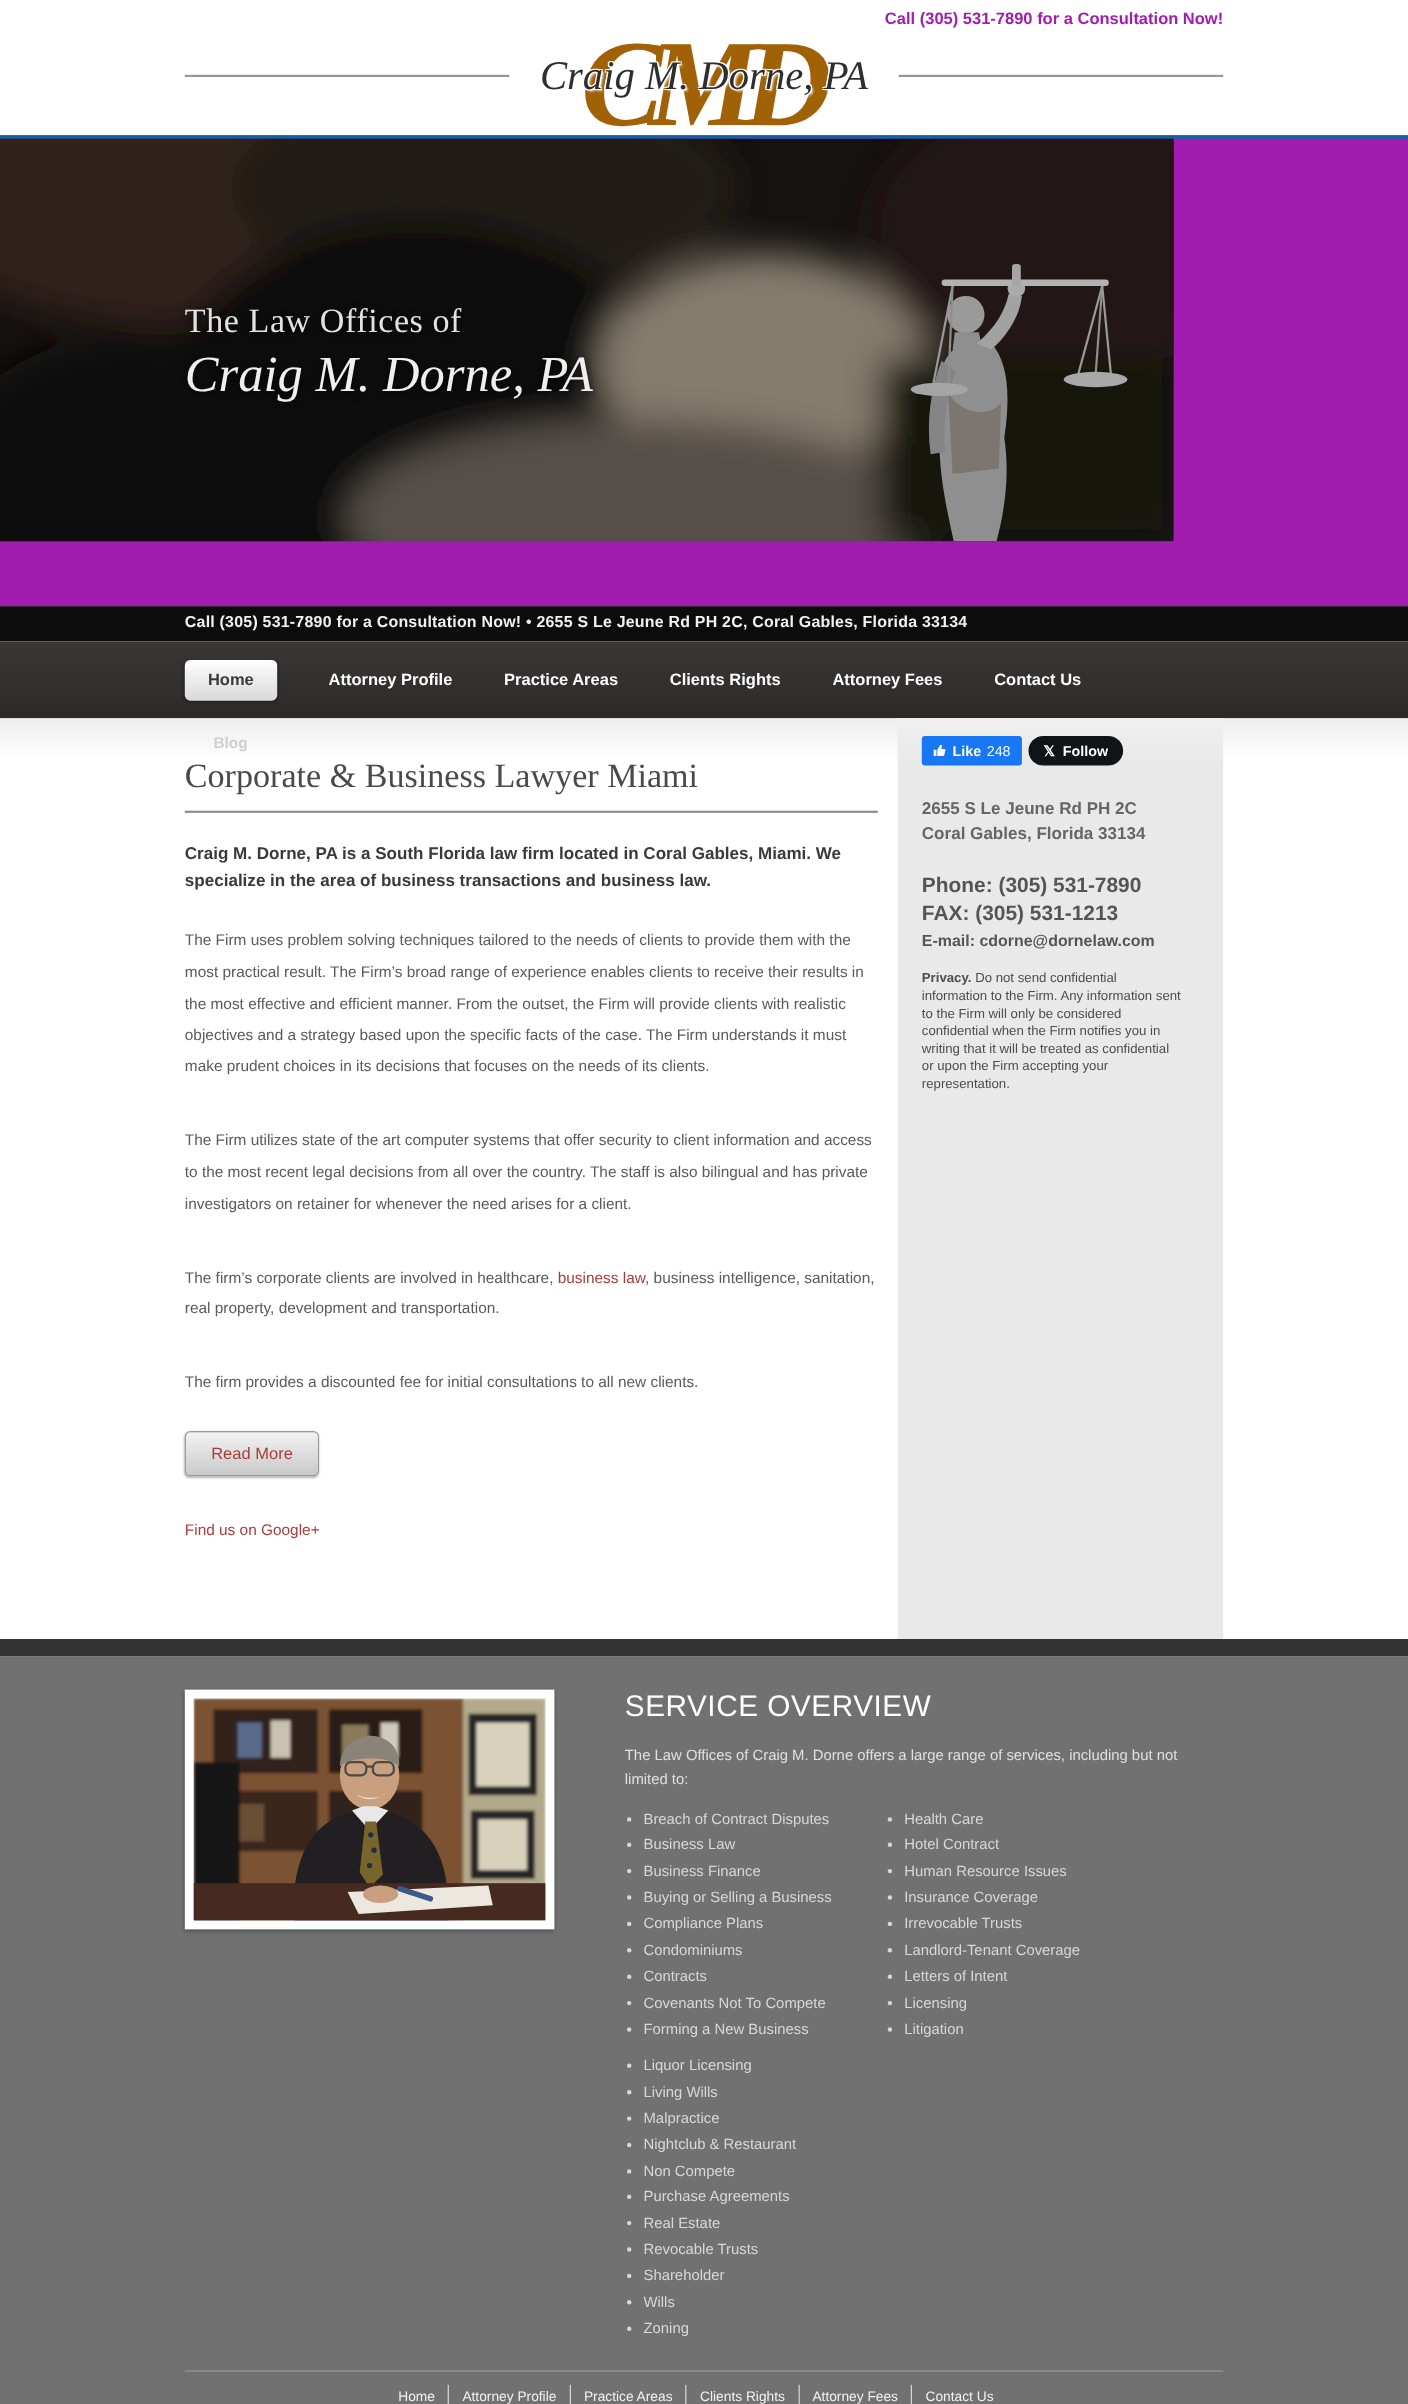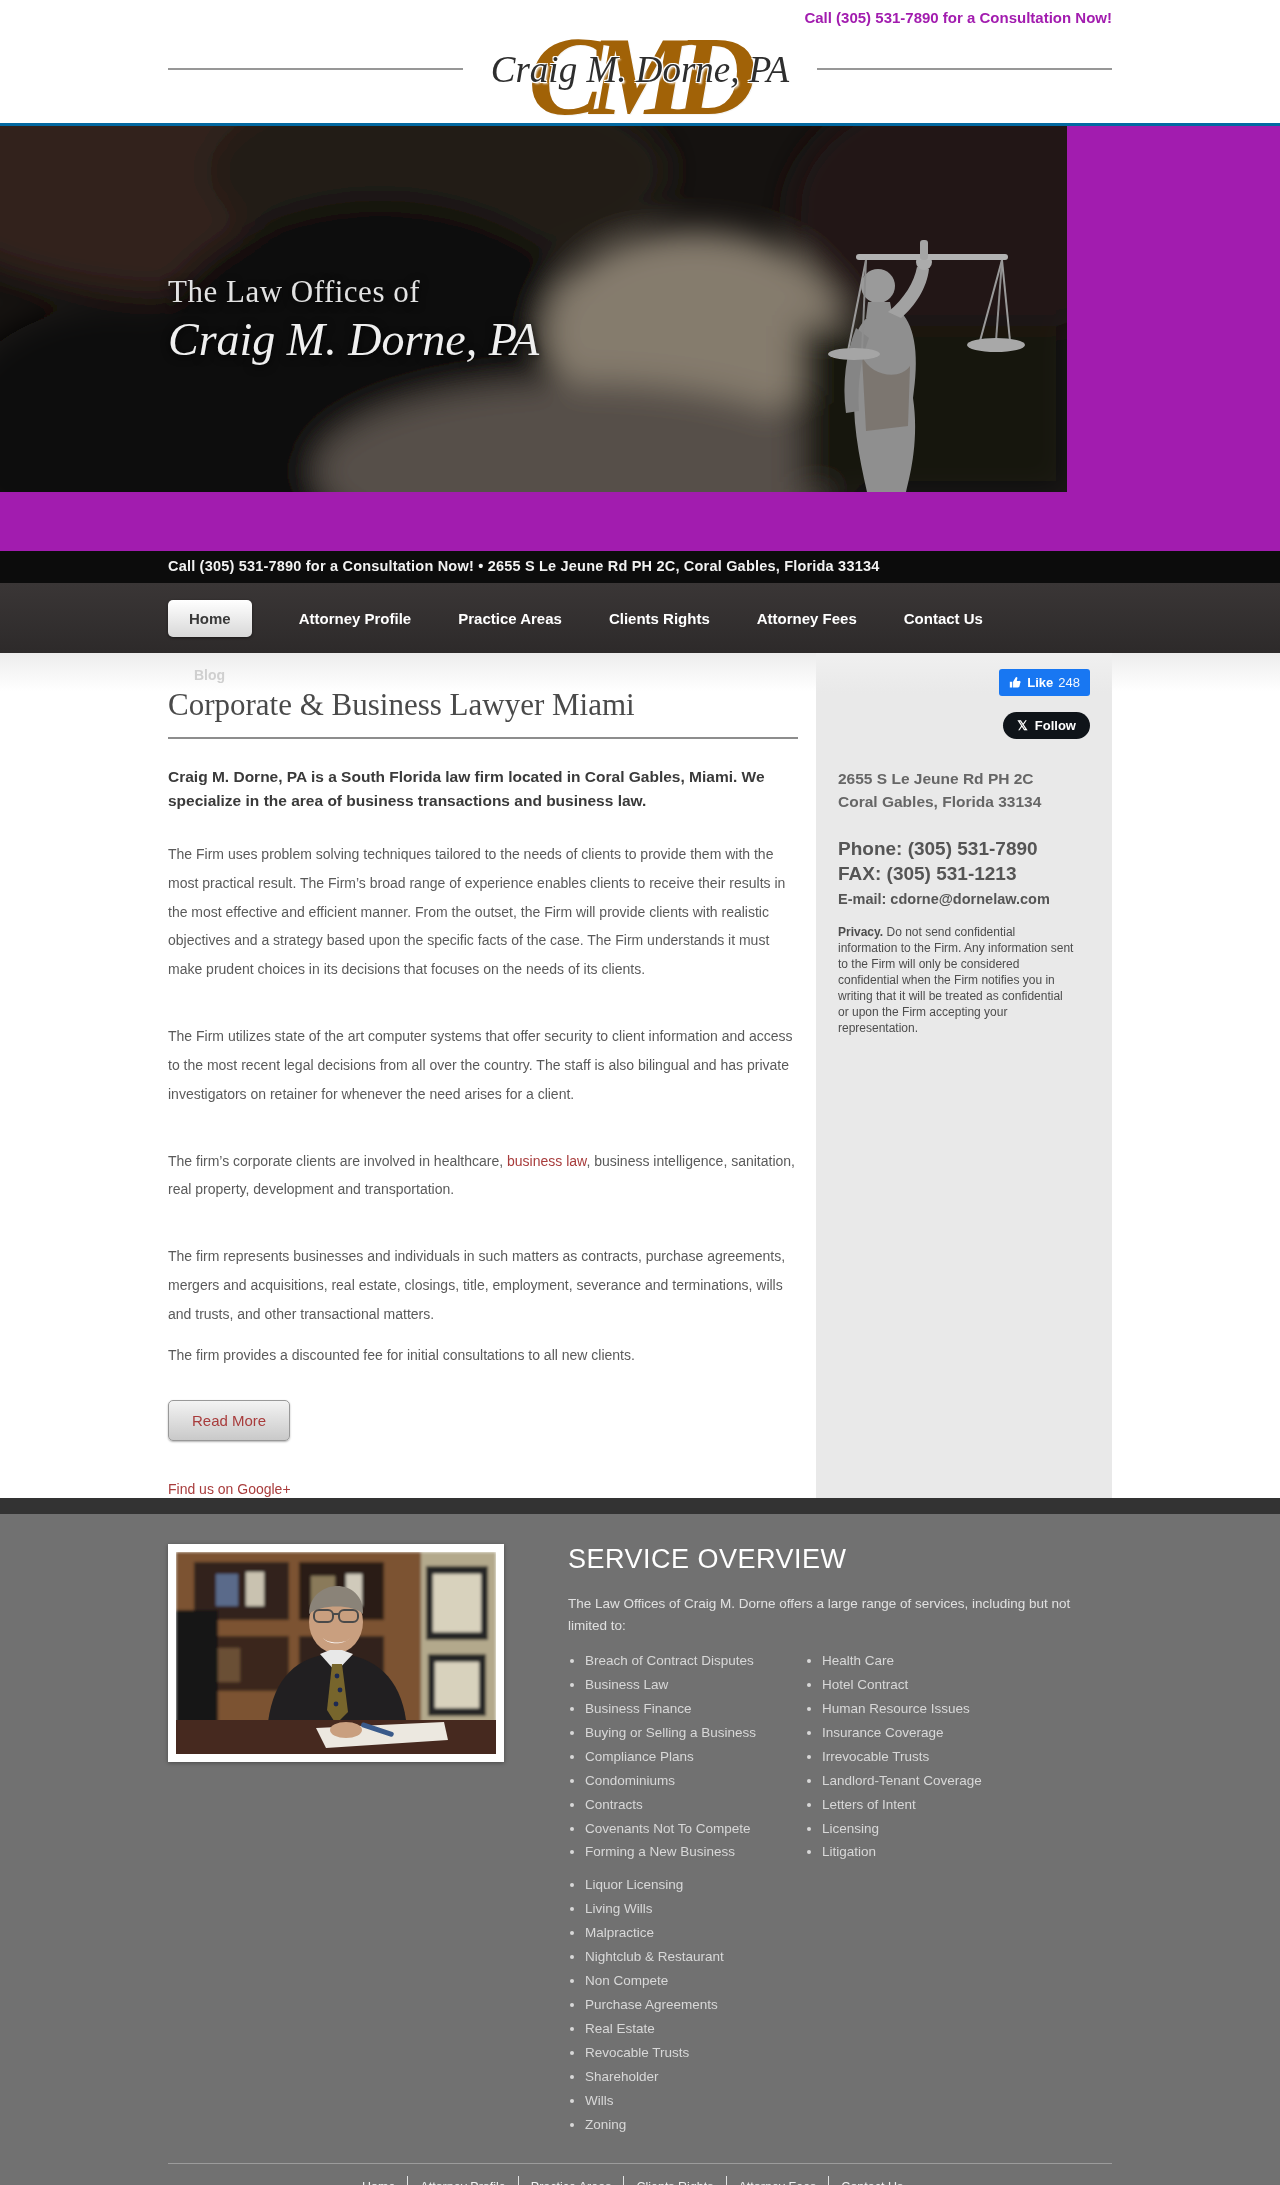--- a/index.html
+++ b/index.html
@@ -52,21 +52,21 @@
   .body-p.tight { margin-bottom:12px; }
   .body-p.last { margin-bottom:30px; }
   .red-link { color:#a83c3c; text-decoration:none; cursor:pointer; }
   .read-more { display:inline-block; padding:11px 23px; background:linear-gradient(#f3f3f3,#c9c9c9);
     border:1px solid #999; border-radius:5px; color:#a83c3c; font-size:15px; cursor:pointer;
     box-shadow:0 1px 2px rgba(0,0,0,.3); text-decoration:none; }
   .google-link { display:inline-block; margin-top:40px; font-size:14px; }
 
   
   .sidebar { width:296px; background:linear-gradient(#f0f0f0,#e9e9e9 40px); padding:16px 22px 20px; }
-  .social-row { display:flex; align-items:flex-end; gap:16px;flex-direction:column; }
+  .social-row { display:flex; align-items:flex-start; gap:6px; }
   .fb-like { display:inline-flex; align-items:center; gap:5px; background:#1877f2; color:#fff;
     border-radius:3px; padding:6px 10px; font-size:13px; cursor:pointer; }
   .fb-like b { font-weight:bold; }
   .fb-count { font-weight:400; opacity:.95; }
   .x-follow { display:inline-flex; align-items:center; gap:7px; background:#0f1419; color:#fff;
     border-radius:15px; padding:6px 14px; font-size:13px; font-weight:bold; cursor:pointer; }
   .x-glyph { font-weight:bold; font-size:13px; }
   .addr { margin-top:28px; font-size:15.5px; font-weight:bold; color:#666; line-height:1.5; }
   .phone-line { margin-top:0; font-size:19px; font-weight:bold; color:#555; line-height:1.35; }
   .phone-line.first { margin-top:22px; }
@@ -184,21 +184,20 @@
 
   <div class="content">
     <div class="container content-inner">
       <main class="main-col">
         <div class="blog-label">Blog</div>
         <h1 class="page-title">Corporate &amp; Business Lawyer Miami</h1>
         <p class="intro">Craig M. Dorne, PA is a South Florida law firm located in Coral Gables, Miami. We specialize in the area of business transactions and business law.</p>
         <p class="body-p">The Firm uses problem solving techniques tailored to the needs of clients to provide them with the most practical result. The Firm’s broad range of experience enables clients to receive their results in the most effective and efficient manner. From the outset, the Firm will provide clients with realistic objectives and a strategy based upon the specific facts of the case. The Firm understands it must make prudent choices in its decisions that focuses on the needs of its clients.</p>
         <p class="body-p">The Firm utilizes state of the art computer systems that offer security to client information and access to the most recent legal decisions from all over the country. The staff is also bilingual and has private investigators on retainer for whenever the need arises for a client.</p>
         <p class="body-p"><span>The firm’s corporate clients are involved in healthcare, </span><a class="red-link">business law</a><span>, business intelligence, sanitation, real property, development and transportation.</span></p>
-        <p class="body-p tight">The firm represents businesses and individuals in such matters as contracts, purchase agreements, mergers and acquisitions, real estate, closings, title, employment, severance and terminations, wills and trusts, and other transactional matters.</p>
         <p class="body-p last">The firm provides a discounted fee for initial consultations to all new clients.</p>
         <a class="read-more">Read More</a>
         <div><a class="red-link google-link">Find us on Google+</a></div>
       </main>
 
       <aside class="sidebar">
         <div class="social-row">
           <span class="fb-like">
             <svg width="13" height="13" viewBox="0 0 16 16">
                 <path fill="#fff" d="M1 7h3v7H1zM5 14h6.2c.8 0 1.5-.6 1.7-1.4l.9-4.1A1.5 1.5 0 0 0 12.3 6H9.6l.6-2.9A1.2 1.2 0 0 0 8 2.1L5 7z"></path>

